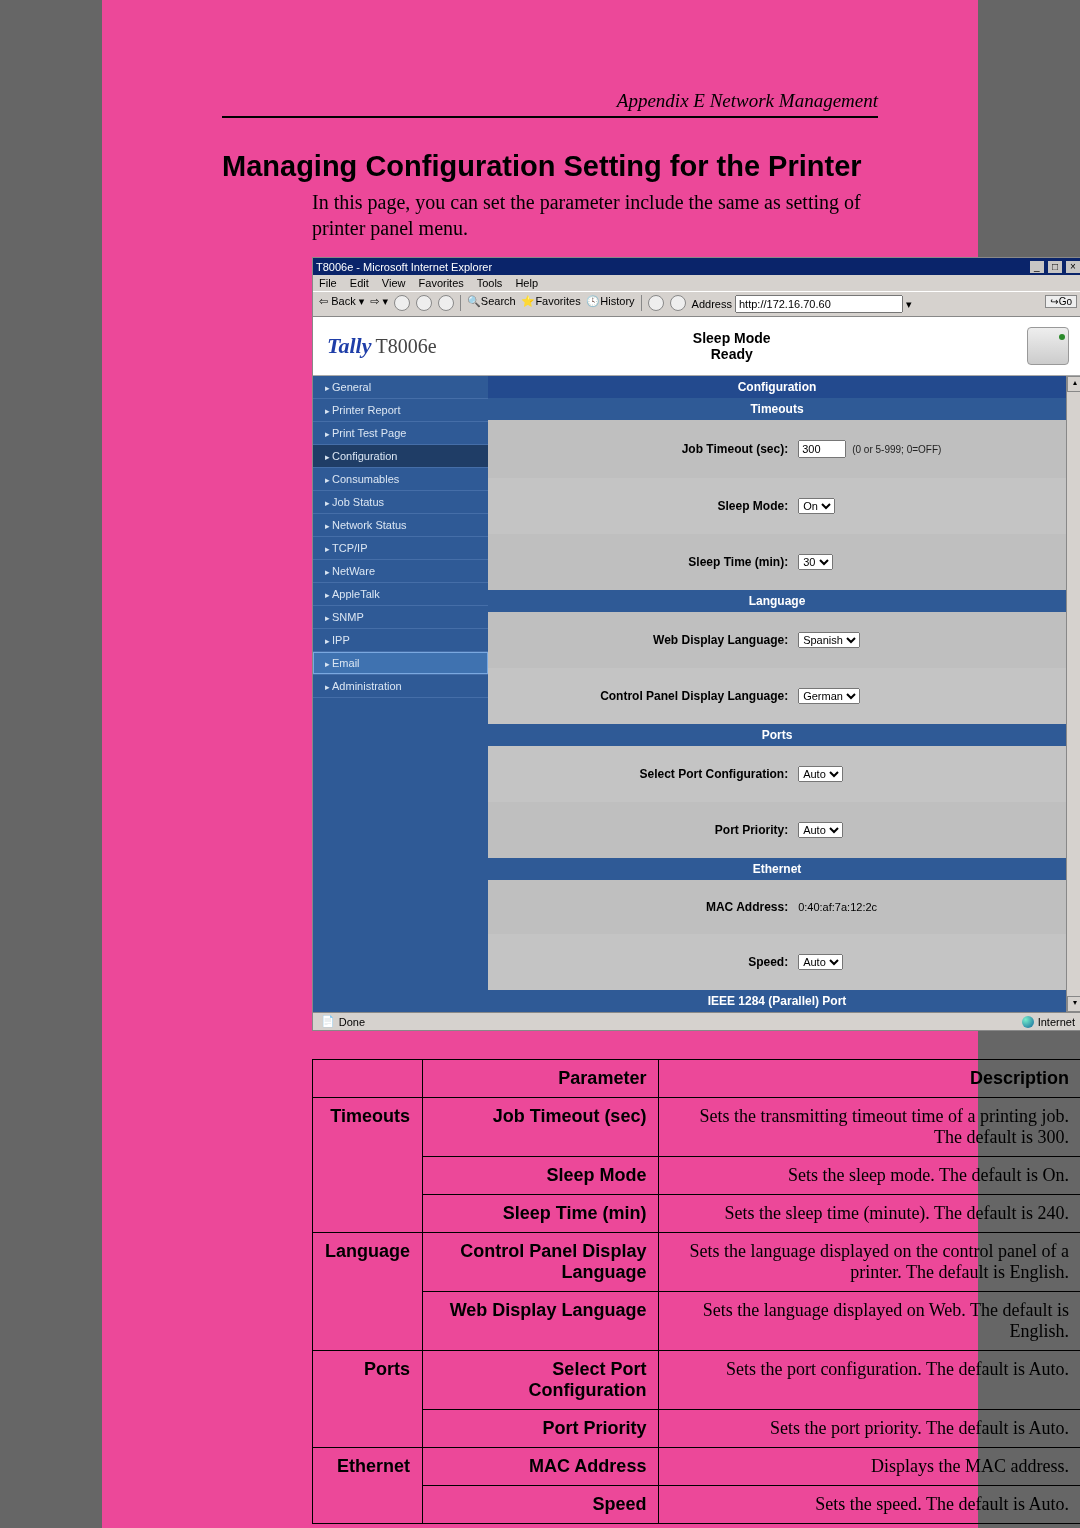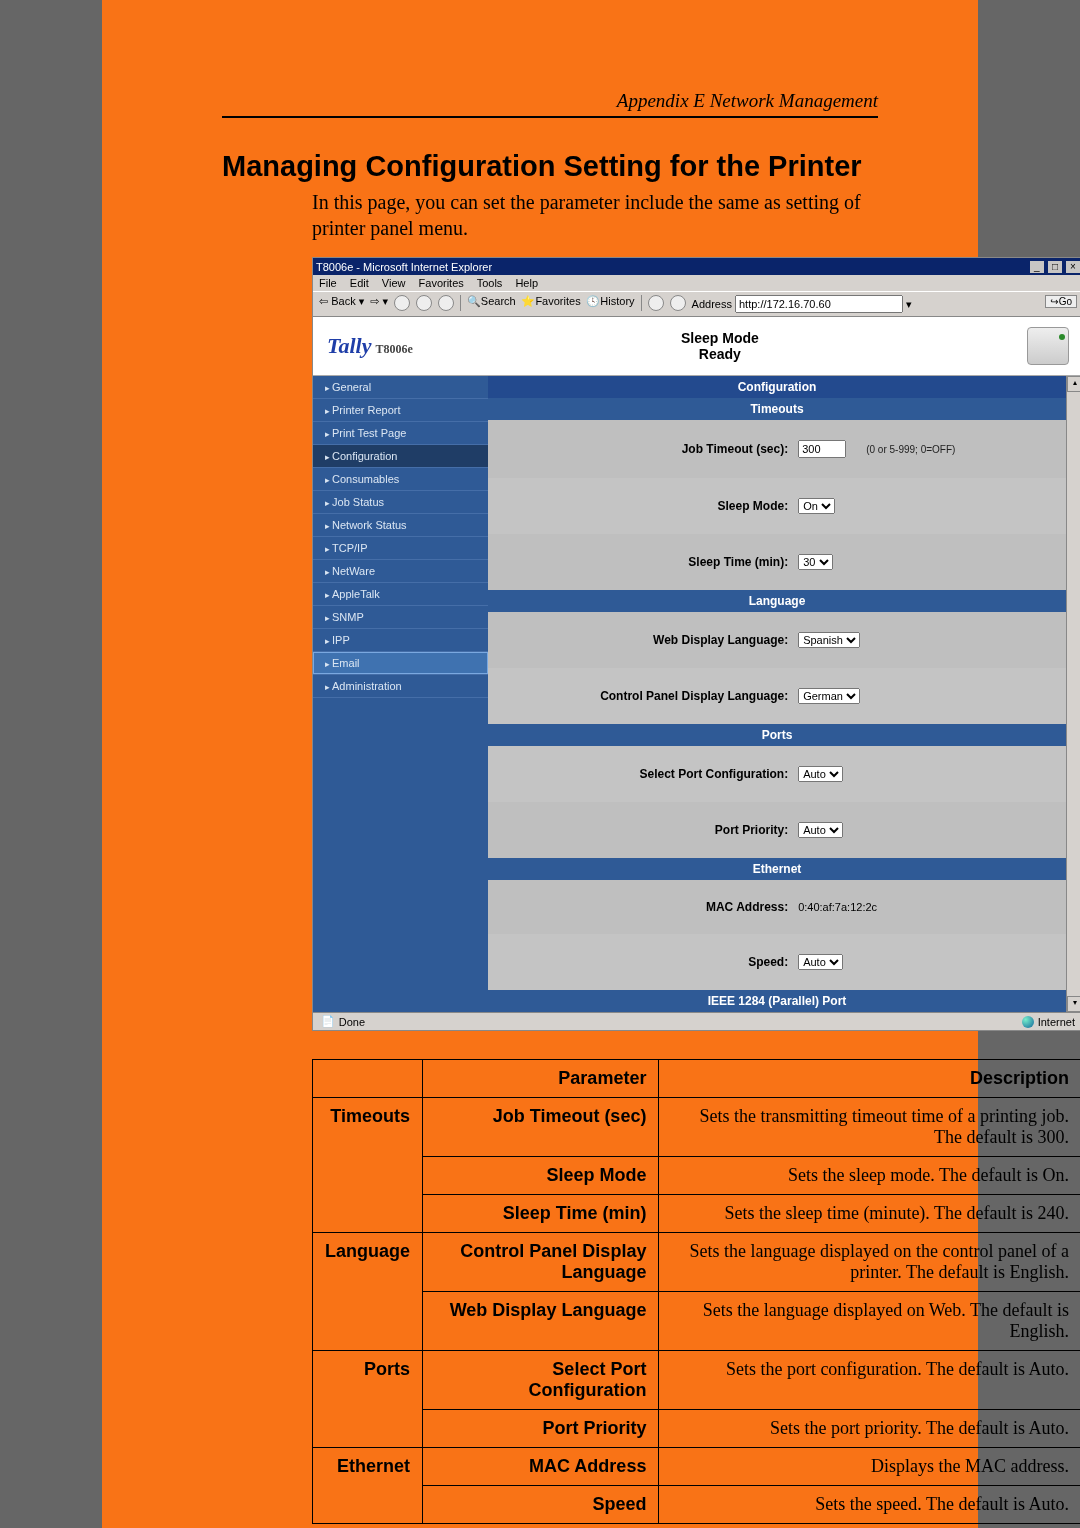--- a/index.html
+++ b/index.html
@@ -1,51 +1,51 @@
 <!DOCTYPE html>
 <html><head>
 <meta charset="utf-8">
 <style>
   body{margin:0;background:#666;font-family:Georgia,serif;color:#000}
-  .page{width:876px;height:1528px;margin:0 auto;background:#f97316;box-sizing:border-box;padding:90px 100px 60px 120px;position:relative}
+  .page{width:876px;height:1528px;margin:0 auto;background:#ec4899;box-sizing:border-box;padding:90px 100px 60px 120px;position:relative}
   .hdr-rule{border-top:2px solid #000;margin:0 0 0 0}
   .appendix{font-style:italic;text-align:right;font-size:19px;margin-bottom:4px;font-family:Georgia,serif}
   .footer{position:absolute;bottom:50px;left:120px;right:100px}
   .pnum{text-align:right;font-size:20px;margin-top:8px}
   h1{font-family:Arial,Helvetica,sans-serif;font-weight:900;font-size:29px;margin:32px 0 6px 0}
   .intro{font-size:20px;margin:0 0 16px 90px;line-height:1.3}
   
   .shot{margin-left:90px;width:770px;border:1px solid #888;font-family:Tahoma,Verdana,sans-serif;font-size:11px;color:#000;background:#c8c6c4}
   .titlebar{background:#0a246a;color:#fff;display:flex;align-items:center;justify-content:space-between;padding:2px 3px;font-size:11px}
   .winbtns span{display:inline-block;width:14px;height:12px;background:#c8c6c4;color:#000;text-align:center;line-height:12px;margin-left:1px;font-size:10px}
   .menubar{background:#d6d2ce;padding:2px 6px;font-size:11px}
   .menubar span{margin-right:10px}
   .toolbar{background:#d6d2ce;border-top:1px solid #fff;border-bottom:1px solid #888;padding:3px 6px;display:flex;align-items:flex-start;gap:6px;font-size:11px}
   .toolbar .ic{display:inline-block;width:14px;height:14px;border:1px solid #888;border-radius:50%;background:#eee}
   .addr{flex:1}
   .addr input{width:160px;font-size:11px}
   .gobtn{background:#eee;border:1px solid #888;padding:0 4px;font-size:10px}
   .bannerrow{display:flex;background:#fff;align-items:center;padding:10px 14px;border-bottom:1px solid #aaa}
   .logo{color:#1f3ea8;font-size:22px;font-weight:bold;font-style:italic;font-family:Georgia,serif}
-  .logo .model{color:#444;font-style:normal;font-weight:bold;font-size:12px;margin-left:4px}
+  .logo .model{color:#444;font-style:normal;font-weight:normal;font-size:20px;margin-left:4px}
   .status{flex:1;text-align:center;font-weight:bold;font-size:14px;color:#000;line-height:1.15}
   .printericon{width:40px;height:36px;background:linear-gradient(#eee,#ccc);border:1px solid #999;border-radius:4px;position:relative}
   .printericon:before{content:"";position:absolute;right:3px;top:6px;width:6px;height:6px;background:#2a8a2a;border-radius:50%}
   .body2{display:flex;background:#234a8e}
   .sb{width:175px;background:#2f5a96;color:#dbe6f3;font-size:11px}
   .sb .item{padding:5px 12px;border-bottom:1px solid #456ea8;cursor:pointer}
   .sb .item:before{content:"▸ ";font-size:9px}
   .sb .sel{background:#1f3d66}
   .sb .hl{background:#3f72b0;box-shadow:0 0 0 1px #7aa8e0 inset}
   .main{flex:1;background:#bcbcbc;padding:0;position:relative}
   .grp{background:#234a8e;color:#fff;text-align:center;padding:4px;font-weight:bold;font-size:12px}
   .row{display:flex;align-items:center;padding:20px 10px;background:#c4c4c4}
   .row:nth-child(odd){background:#bfbfbf}
   .lab{width:52%;text-align:right;padding-right:10px;font-size:12px;font-weight:bold;color:#000}
-  .val{font-size:11px;display:flex;align-items:center;gap:20px}
+  .val{font-size:11px;display:flex;align-items:center;gap:6px}
   .val input{width:40px;font-size:11px}
   .val select{font-size:11px}
   .hint{font-size:10px;color:#222}
   .scroll{width:16px;background:#d6d2ce;border-left:1px solid #888;display:flex;flex-direction:column;justify-content:space-between;align-items:center}
   .scrbtn{width:14px;height:14px;background:#d6d2ce;border:1px solid #888;font-size:8px;text-align:center;line-height:12px}
   .statusbar{background:#d6d2ce;border-top:1px solid #888;display:flex;justify-content:space-between;padding:2px 8px;font-size:11px}
   .statusbar .zone{display:flex;align-items:center;gap:4px}
   .globe{width:12px;height:12px;border-radius:50%;background:radial-gradient(circle at 30% 30%,#7ec,#169)}
   
   table.param{border-collapse:collapse;margin:28px 0 0 90px;width:770px;font-size:18px}

